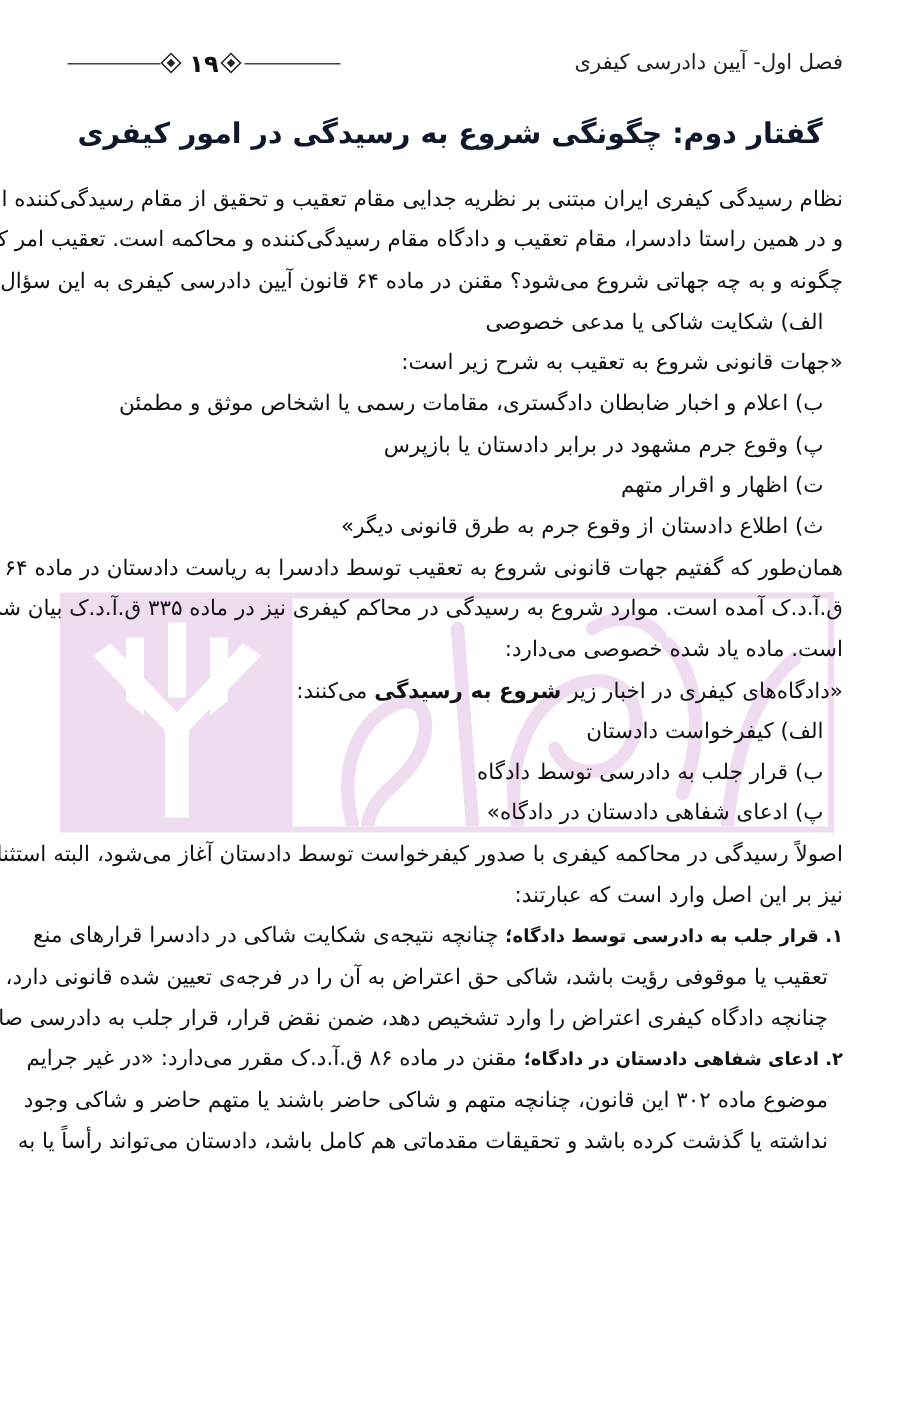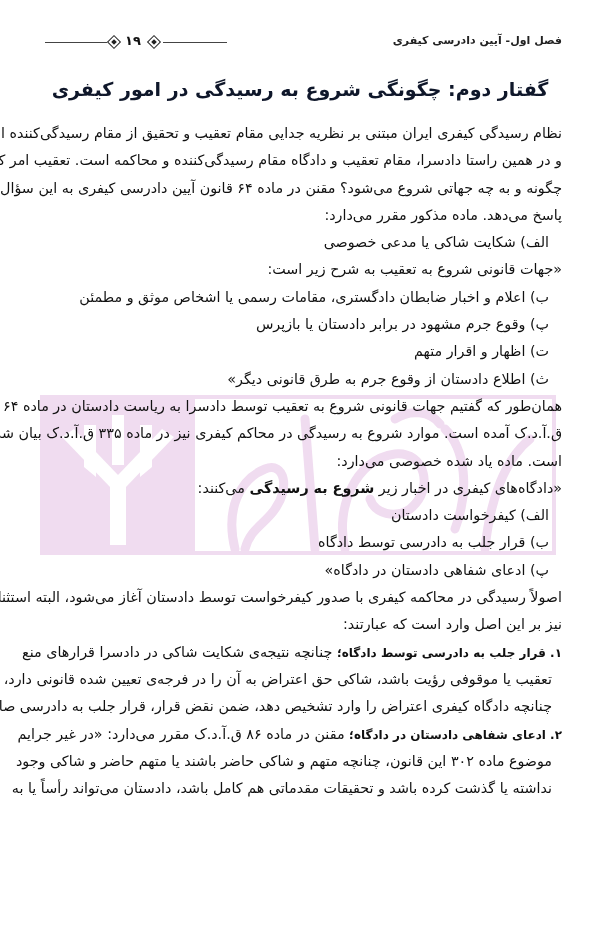--- a/index.html
+++ b/index.html
@@ -2,28 +2,28 @@
 <html><head>
 <meta charset="utf-8">
 <style>
   html, body { margin:0; padding:0; background:#ffffff; }
   body { width:600px; height:951px; position:relative; overflow:hidden;
          font-family:"DejaVu Sans", sans-serif; color:#111; }
   .page { position:absolute; left:0; top:0; width:600px; height:951px; direction:rtl; }
 
   
   .running-header { position:absolute; top:30px; left:45px; right:38px; height:24px; }
-  .header-chapter { position:absolute; right:0; top:4px; font-size:11px; font-weight:bold; color:#222; }
+  .header-chapter { position:absolute; right:0; top:4px; font-size:14px; font-weight:normal; color:#222; }
   .header-ornament { position:absolute; left:0; top:0; width:182px; height:24px; direction:ltr; }
   .orn-line-l { position:absolute; left:0; top:12px; width:62px; height:1px; background:#444; }
   .orn-line-r { position:absolute; left:118px; top:12px; width:64px; height:1px; background:#444; }
   .orn-diamond { position:absolute; top:7px; width:8px; height:8px; border:1.5px solid #222; transform:rotate(45deg); background:#fff; }
   .orn-diamond::after { content:""; position:absolute; left:2px; top:2px; width:4px; height:4px; background:#222; }
   .orn-d1 { left:64px; } .orn-d2 { left:104px; }
-  .page-number { position:absolute; left:80px; top:3px; width:22px; font-size:13px; font-weight:bold; }
+  .page-number { position:absolute; left:80px; top:3px; width:22px; text-align:center; font-size:16px; font-weight:bold; }
 
   .section-title { position:absolute; top:78px; left:0; right:0; text-align:center;
                    font-size:19px; font-weight:bold; color:#0f172a; }
 
   .body-text { position:absolute; right:38px; left:48px; top:120px; font-size:14.3px; line-height:27.3px; }
   .line { white-space:nowrap; height:27.3px; text-align:justify; text-align-last:justify; }
   .line.last { text-align-last:right; }
   .indent-list { padding-right:13px; }
   .indent-num { padding-right:10px; }
   b.kw { font-weight:bold; }
@@ -79,21 +79,20 @@
     </div>
   </div>
 
   <div class="section-title">گفتار دوم: چگونگی شروع به رسیدگی در امور کیفری</div>
 
   <div class="body-text">
 
     <div class="line">نظام رسیدگی کیفری ایران مبتنی بر نظریه جدایی مقام تعقیب و تحقیق از مقام رسیدگی‌کننده است</div>
     <div class="line">و در همین راستا دادسرا، مقام تعقیب و دادگاه مقام رسیدگی‌کننده و محاکمه است. تعقیب امر کیفری</div>
     <div class="line">چگونه و به چه جهاتی شروع می‌شود؟ مقنن در ماده ۶۴ قانون آیین دادرسی کیفری به این سؤال</div>
-    <div class="line last">پاسخ می‌دهد. ماده مذکور مقرر می‌دارد:</div>
 
     <div class="line last indent-list">الف) شکایت شاکی یا مدعی خصوصی</div>
     <div class="line last">«جهات قانونی شروع به تعقیب به شرح زیر است:</div>
     <div class="line last indent-list">ب) اعلام و اخبار ضابطان دادگستری، مقامات رسمی یا اشخاص موثق و مطمئن</div>
     <div class="line last indent-list">پ) وقوع جرم مشهود در برابر دادستان یا بازپرس</div>
     <div class="line last indent-list">ت) اظهار و اقرار متهم</div>
     <div class="line last indent-list">ث) اطلاع دادستان از وقوع جرم به طرق قانونی دیگر»</div>
 
     <div class="line">همان‌طور که گفتیم جهات قانونی شروع به تعقیب توسط دادسرا به ریاست دادستان در ماده ۶۴</div>
     <div class="line">ق.آ.د.ک آمده است. موارد شروع به رسیدگی در محاکم کیفری نیز در ماده ۳۳۵ ق.آ.د.ک بیان شده</div>

